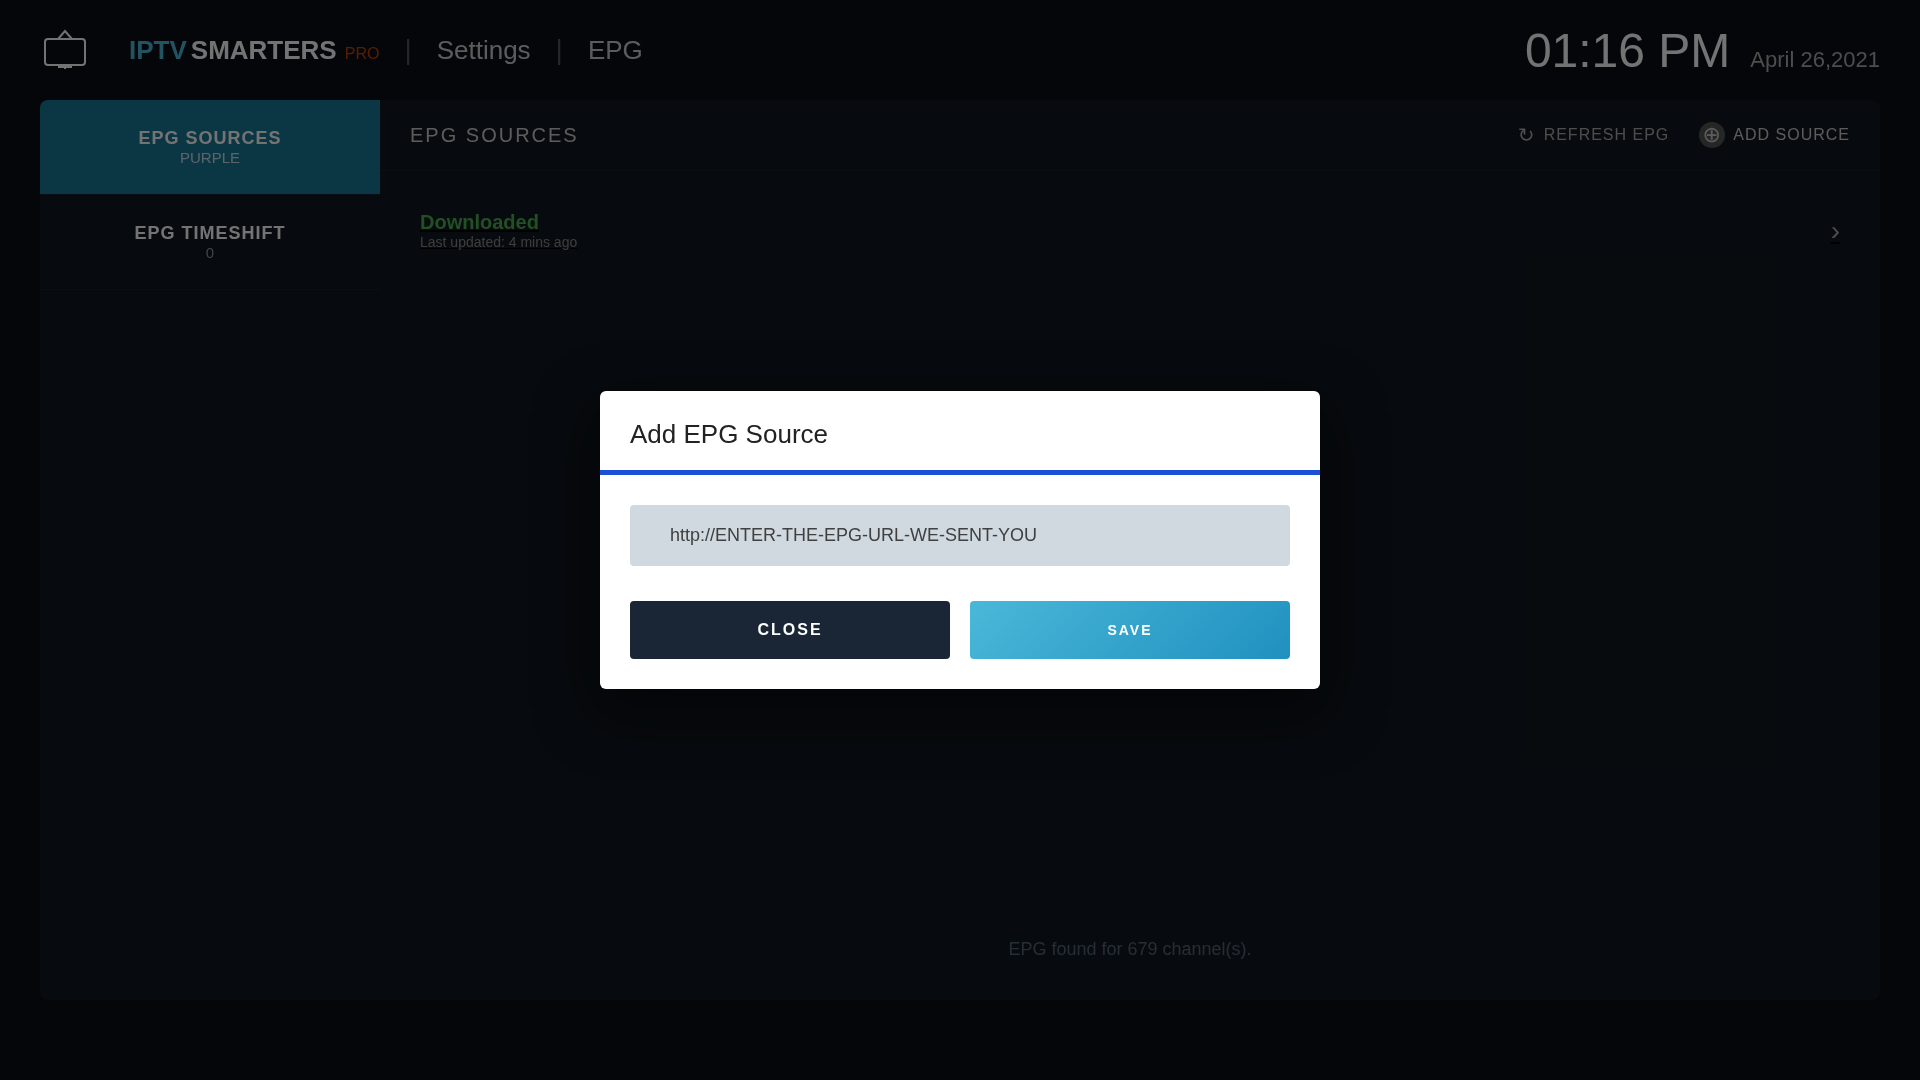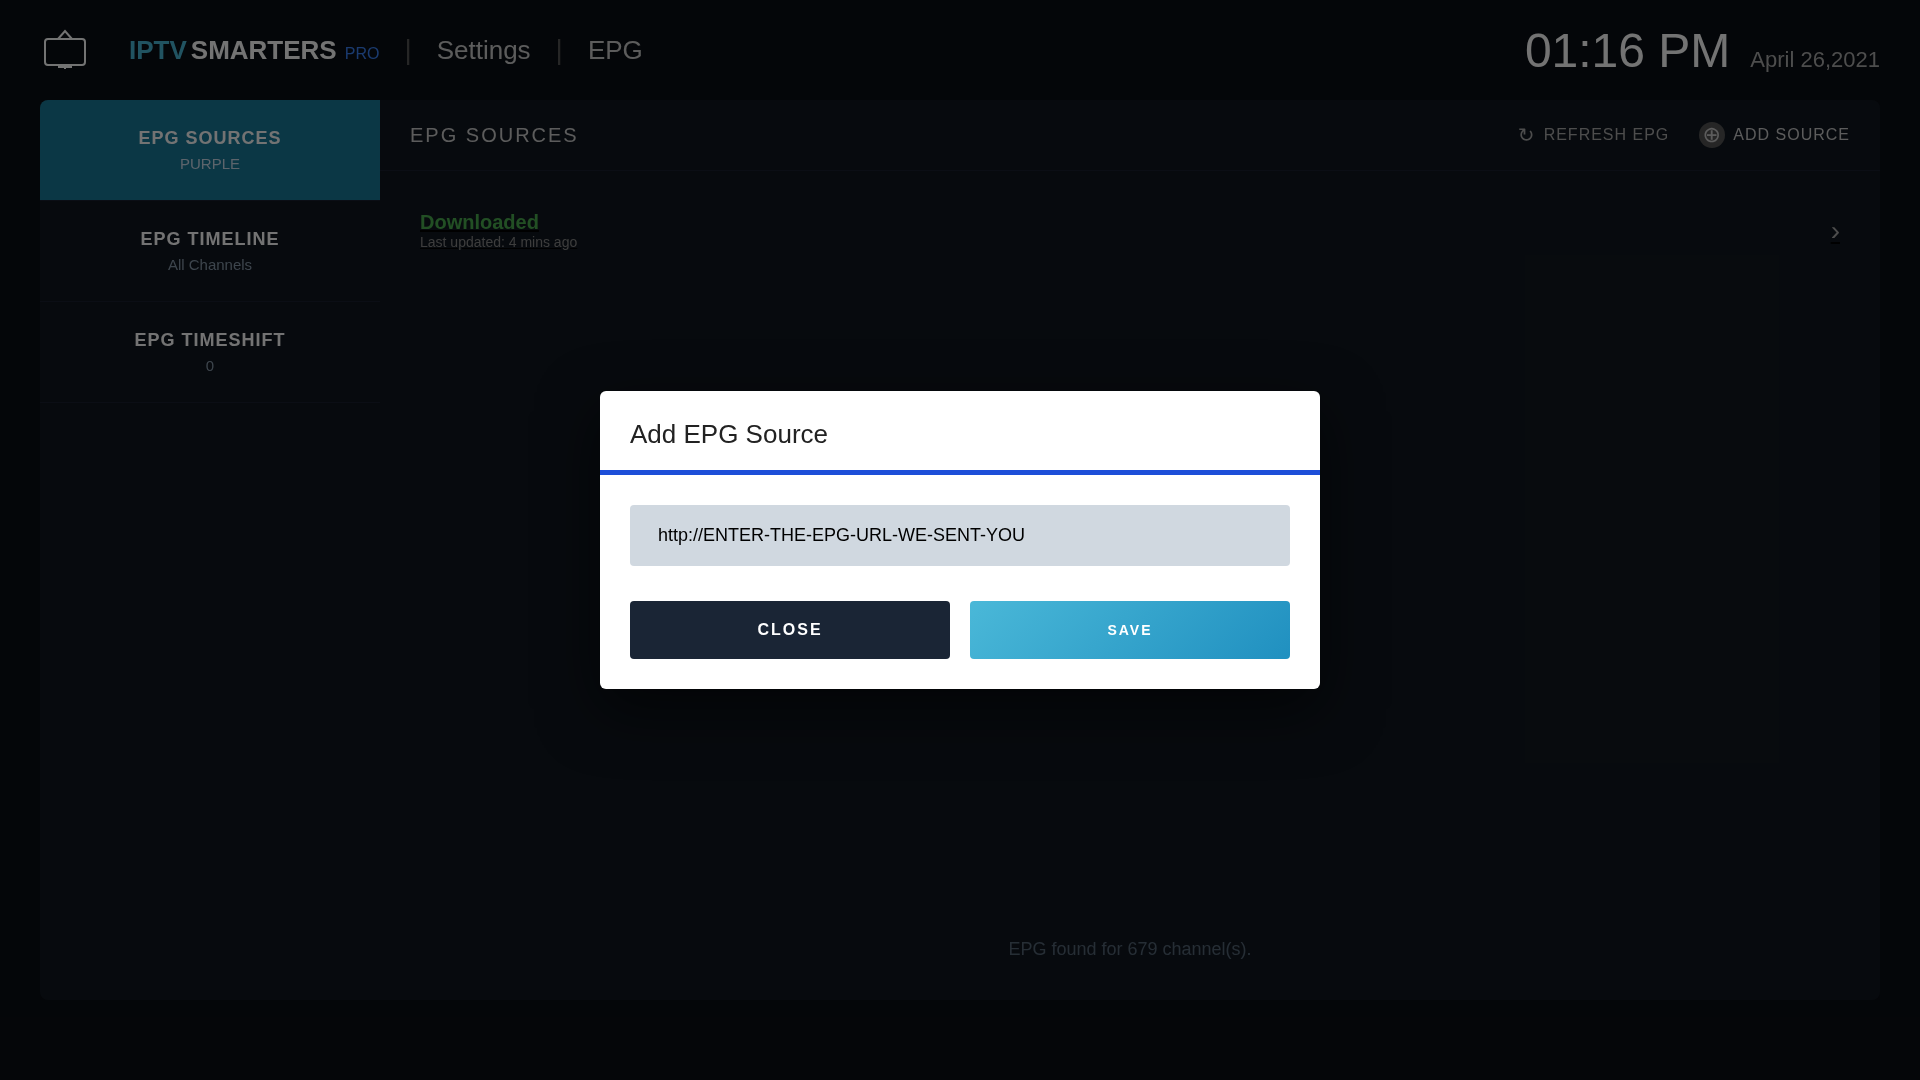--- a/index.html
+++ b/index.html
@@ -82,21 +82,20 @@
       color: #fff;
       font-size: 18px;
       font-weight: 600;
       text-align: center;
       letter-spacing: 1px;
     }
     .sidebar-item-subtitle {
       color: #8899aa;
       font-size: 15px;
       text-align: center;
-      margin-top: 6px;
     }
     .sidebar-item.active .sidebar-item-subtitle {
       color: #ccddee;
     }
 
     
     .right-panel {
       flex: 1;
       background-color: #111820;
       border-radius: 0 8px 8px 0;
@@ -202,26 +201,26 @@
     .dialog-title {
       font-size: 26px;
       font-weight: 400;
       color: #222;
     }
     .dialog-body {
       padding: 30px 30px 20px 30px;
     }
     .dialog-input {
       width: 100%;
-      padding: 20px 28px;
+      padding: 20px 40px;
       background: #d0d8e0;
       border: none;
       border-radius: 4px;
       font-size: 18px;
-      color: #000000;
+      color: #404040;
       outline: none;
     }
     .dialog-footer {
       display: flex;
       padding: 15px 30px 30px 30px;
       gap: 20px;
       justify-content: center;
     }
     .btn-close {
       flex: 1;
@@ -256,43 +255,39 @@
 
     <svg class="logo-icon" viewBox="0 0 50 50" xmlns="http://www.w3.org/2000/svg">
       <polyline points="18,14 25,6 32,14" stroke="#fff" stroke-width="2" fill="none"></polyline>
       <rect x="5" y="14" width="40" height="26" rx="3" stroke="#fff" stroke-width="2" fill="none"></rect>
       <line x1="18" y1="42" x2="32" y2="42" stroke="#fff" stroke-width="2"></line>
       <line x1="25" y1="40" x2="25" y2="44" stroke="#fff" stroke-width="2"></line>
     </svg>
     <div style="display:flex;align-items:baseline;gap:4px;">
       <span style="color:#4ab8d8;font-size:26px;font-weight:700;margin-left:29px;">IPTV</span>
       <span style="color:#fff;font-size:26px;font-weight:700;">SMARTERS</span>
-      <span style="color:#3b82f6;font-size:16px;font-weight:300;margin-left:4px;">PRO</span>
+      <span style="color:#c2410c;font-size:16px;font-weight:300;margin-left:4px;">PRO</span>
     </div>
     <span class="nav-sep">|</span>
     <span class="nav-item">Settings</span>
     <span class="nav-sep">|</span>
     <span class="nav-item">EPG</span>
   </div>
   <div class="clock-area">
     <span class="clock-time">01:16 PM</span>
     <span class="clock-date">April 26,2021</span>
   </div>
 </div>
 
 <div class="main-content">
 
   <div class="sidebar">
     <div class="sidebar-item active">
       <div class="sidebar-item-title">EPG SOURCES</div>
       <div class="sidebar-item-subtitle">PURPLE</div>
-    </div>
-    <div class="sidebar-item">
-      <div class="sidebar-item-title">EPG TIMELINE</div>
-      <div class="sidebar-item-subtitle">All Channels</div>
     </div>
     <div class="sidebar-item">
       <div class="sidebar-item-title">EPG TIMESHIFT</div>
       <div class="sidebar-item-subtitle">0</div>
     </div>
   </div>
 
   <div class="right-panel">
     <div class="right-panel-header">
       <span class="panel-title">EPG SOURCES</span>

